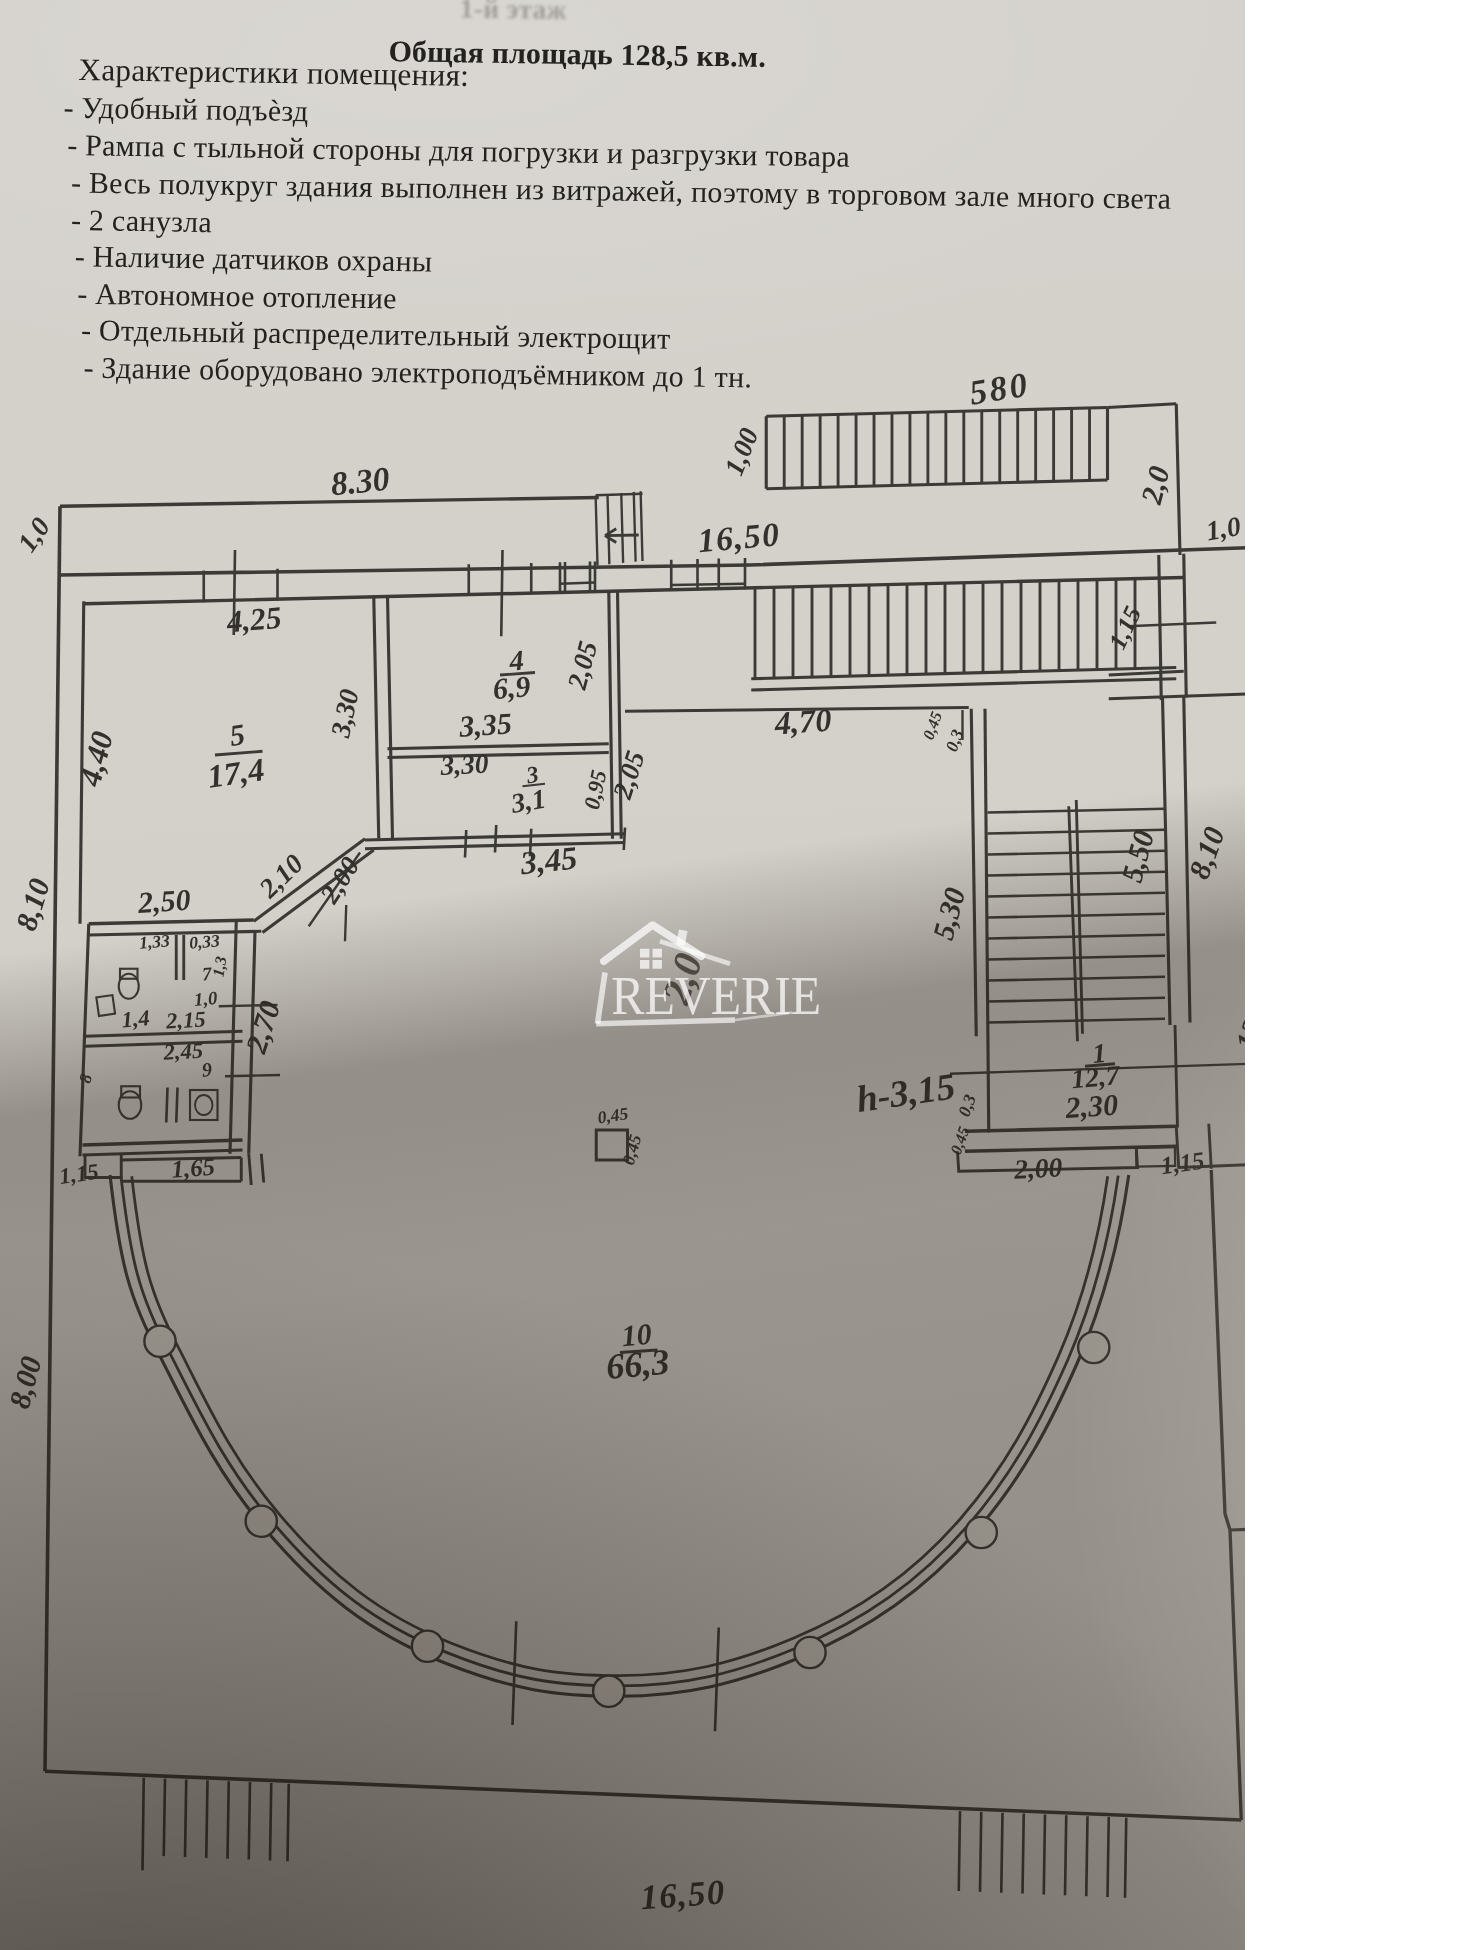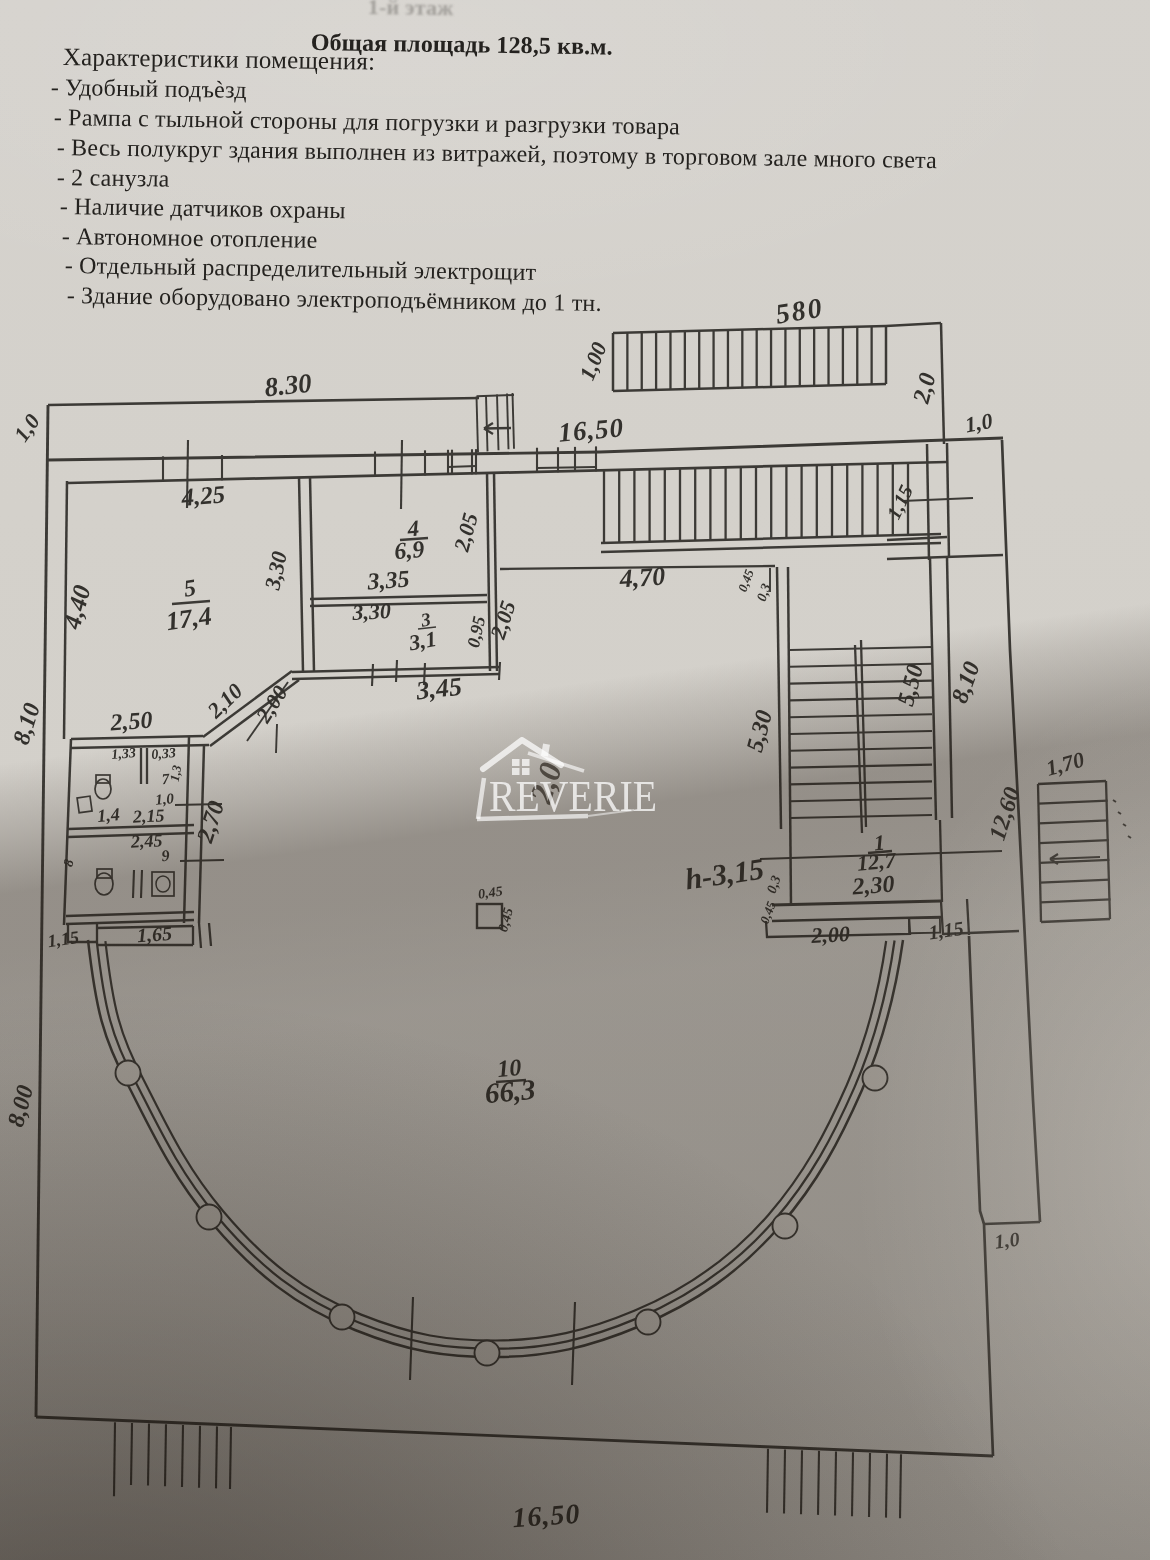--- a/index.html
+++ b/index.html
@@ -1,15 +1,15 @@
 <!DOCTYPE html>
 <html><head><meta charset="utf-8">
 <style>
 html,body{margin:0;padding:0;}
-#page{position:relative;width:1150px;height:1560px;overflow:hidden;
+#page{position:relative;width:996px;height:1560px;overflow:hidden;
 background:
  radial-gradient(1100px 420px at 35% 3%, rgba(255,255,255,0.10), transparent 65%),
  linear-gradient(178deg, #d5d2cd 0%, #d4d1cb 32%, #d3d0ca 52%, #d1cec8 100%);
 font-family:"Liberation Serif", serif;}
 .t{position:absolute;font-size:24px;color:#24221f;white-space:nowrap;transform:rotate(0.85deg);transform-origin:left top;letter-spacing:0.2px;}
 .title{font-weight:bold;font-size:24px;letter-spacing:0.1px;}
 .head{font-size:25px;}
 .faded{color:#908d89;font-weight:bold;font-size:22px;filter:blur(1.2px);opacity:0.75;}
 #textwrap{position:absolute;left:0;top:0;width:1170px;height:400px;filter:blur(0.3px);}
 #shade{position:absolute;left:0;top:0;width:1170px;height:1560px;pointer-events:none;

